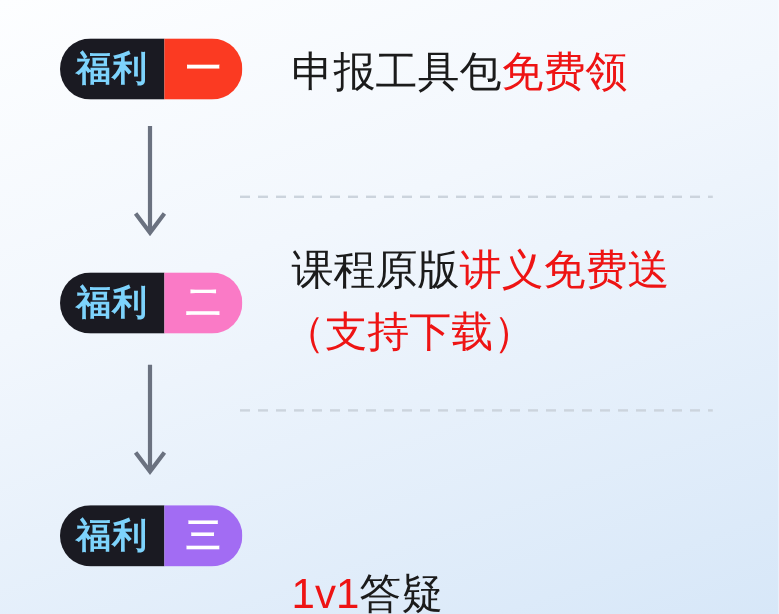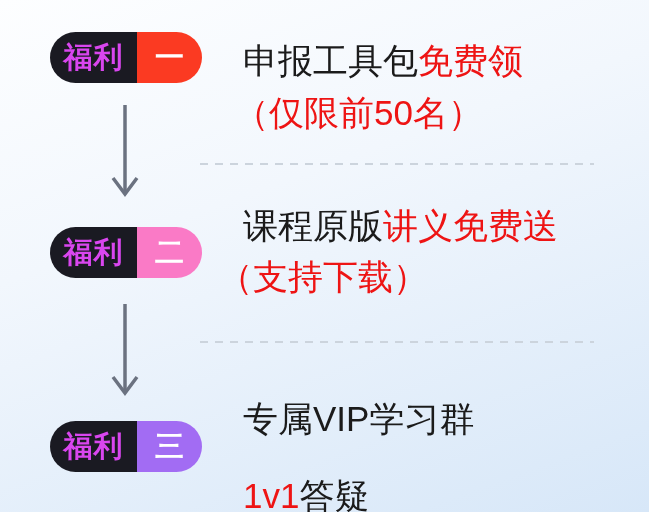--- a/index.html
+++ b/index.html
@@ -20,21 +20,21 @@
     width: 152px;
     height: 51px;
     border-radius: 26px;
     overflow: hidden;
     display: flex;
   }
   .badge .badge-dark {
     width: 87px;
     flex: 0 0 87px;
     background: #1a1a22;
-    color: #d946ef;
+    color: #7dd3fc;
     display: flex;
     align-items: center;
     justify-content: center;
     font-size: 29px;
     font-weight: 700;
     letter-spacing: 1px;
   }
   .badge .badge-num {
     flex: 1;
     display: flex;
@@ -56,21 +56,21 @@
     font-weight: 500;
     line-height: 1.2;
     color: #1b1b1b;
   }
   .t-dark { color: #1b1b1b; text-align: center; }
   .t-red  { color: #ee1414; }
 
   .b1-l1 { left: 243px; top: 40px; }
   .b1-l2 { left: 234px; top: 92px; }
   .b2-l1 { left: 243px; top: 205px; }
-  .b2-l2 { left: 218px; top: 256px; }
+  .b2-l2 { left: 236px; top: 256px; }
   .b3-l1 { left: 243px; top: 398px; }
   .b3-l2 { left: 243px; top: 475px; }
 
   
   .dash {
     position: absolute;
     left: 200px;
     width: 394px;
     height: 2px;
     background: repeating-linear-gradient(90deg,
@@ -93,21 +93,20 @@
 </head>
 <body>
 
 <div class="canvas">
 
   <div class="badge badge-1">
     <div class="badge-dark">福利</div>
     <div class="badge-num" style="background-color: rgb(251, 58, 34);">一</div>
   </div>
   <div class="line b1-l1"><span class="t-dark">申报工具包</span><span class="t-red">免费领</span></div>
-  <div class="line b1-l2"><span class="t-red">（仅限前50名）</span></div>
 
   <div class="dash dash-1"></div>
 
   <div class="arrow arrow-1">
     <svg width="30" height="95" viewBox="0 0 30 95" xmlns="http://www.w3.org/2000/svg">
       <line x1="15" y1="1" x2="15" y2="88" stroke="#6b7280" stroke-width="3.5"></line>
       <polyline points="3,74 15,90 27,74" fill="none" stroke="#6b7280" stroke-width="3.5"></polyline>
     </svg>
   </div>
 
@@ -124,16 +123,15 @@
     <svg width="30" height="95" viewBox="0 0 30 95" xmlns="http://www.w3.org/2000/svg">
       <line x1="15" y1="1" x2="15" y2="88" stroke="#6b7280" stroke-width="3.5"></line>
       <polyline points="3,74 15,90 27,74" fill="none" stroke="#6b7280" stroke-width="3.5"></polyline>
     </svg>
   </div>
 
   <div class="badge badge-3">
     <div class="badge-dark">福利</div>
     <div class="badge-num" style="background-color: rgb(162, 108, 243);">三</div>
   </div>
-  <div class="line b3-l1"><span class="t-dark">专属VIP学习群</span></div>
   <div class="line b3-l2"><span class="t-red">1v1</span><span class="t-dark">答疑</span></div>
 
 </div>
 
 </body></html>

